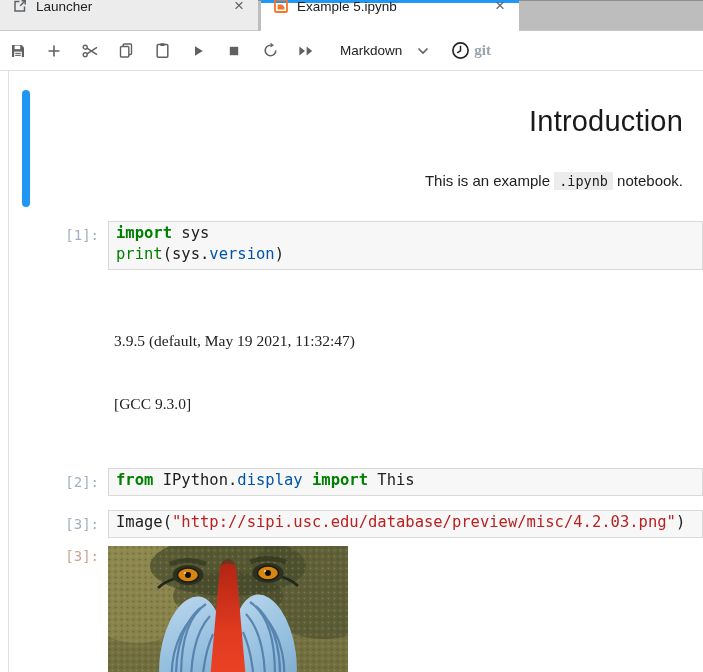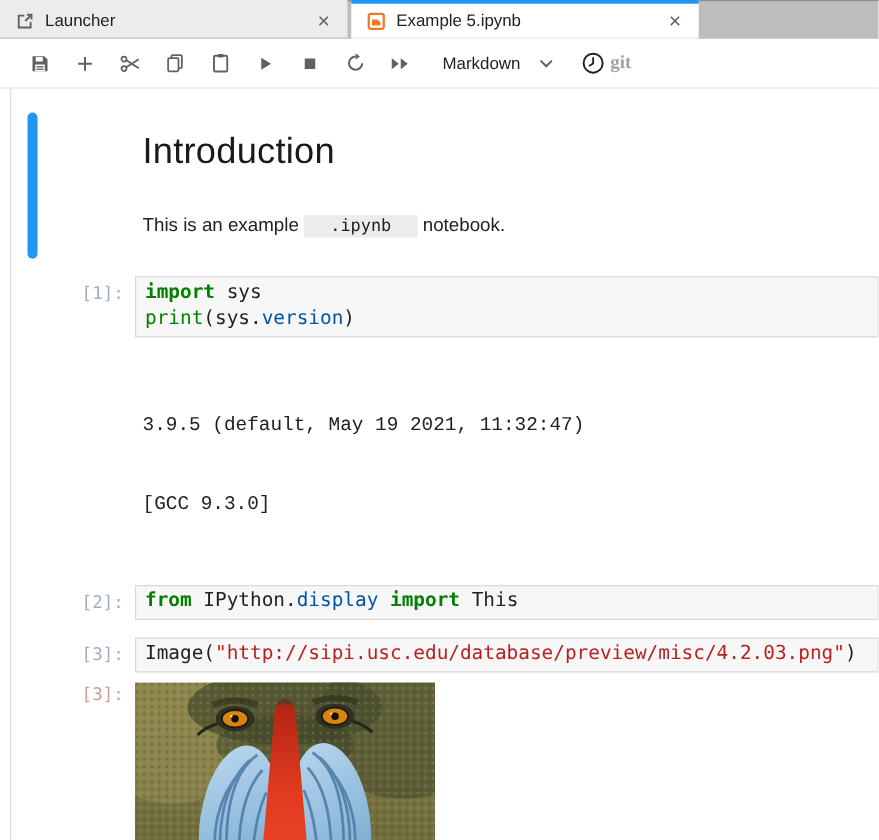--- a/index.html
+++ b/index.html
@@ -20,23 +20,23 @@
     background: #bdbdbd;
     display: flex; align-items: stretch;
     position: relative;
     border-bottom: 1px solid #c7c7c7;
   }
   .tabbar::before {
     content:''; position:absolute; top:0; left:0; right:0; height:1px;
     background:#8f8f8f; z-index:0;
   }
   .tab {
-    width: 278px; flex: none;
-    display: flex; align-items: center;
-    padding: 0 10px 0 12px;
+    width: 258px; flex: none;
+    display: flex; align-items: flex-end;
+    padding: 0 10px 16px 12px;
     border-top: 3px solid transparent;
     font-size: 13.5px; color: #212121;
     position: relative; cursor: default;
   }
   .tab.inactive { background: #ececec; margin-right: 3px; }
   .tab.active  { background: #ffffff; border-top-color: #2196f3; z-index: 1; }
   .tab.active::after {
     content:''; position:absolute; left:0; right:0; bottom:-1px; height:1px; background:#fff;
   }
   .tab .tab-icon { width: 16px; height: 16px; margin-right: 8px; flex: none; }
@@ -44,21 +44,21 @@
     margin-left: auto; color: #5f6368; font-size: 17px; line-height: 1;
     width: 18px; text-align: center;
   }
 
   
   .toolbar {
     height: 40px; flex: none;
     background: #fff;
     border-bottom: 1px solid #e0e0e0;
     display: flex; align-items: center;
-    padding-left: 14px;
+    padding-left: 0;
     text-align: right;
   }
   .tbtn { width: 36px; height: 30px; display: flex; align-items: center; justify-content: center; }
   .celltype {
     margin-left: 16px; display: flex; align-items: center;
     font-size: 13.5px; color: #212121;
   }
   .celltype .chev { margin-left: 15px; display: flex; }
   .clockbtn { margin-left: 22px; display: flex; align-items: center; }
   .gitlabel {
@@ -72,33 +72,34 @@
   .nb .gutterline {
     position: absolute; left: 8px; top: 0; bottom: 0; width: 1px;
     background: #e0e0e0;
   }
 
   .md-cell {
     position: relative;
     margin-top: 19px;
     min-height: 117px;
     padding: 15px 20px 0 114px;
+    text-align: right;
   }
   .collapser {
     position: absolute; left: 22px; top: 0; bottom: 0; width: 8px;
     background: #2196f3; border-radius: 4px;
   }
   .md-cell h1 {
     font-size: 29px; font-weight: 400; color: #1a1a1a; line-height: 1.15;
     letter-spacing: 0.2px;
   }
   .md-cell p { margin-top: 33px; font-size: 15px; color: #212121; line-height: 1.3; }
   .inline-code {
     font-family: "DejaVu Sans Mono", monospace;
-    font-size: 13.5px; background: #ececec; padding: 1px 21px; color: #212121;
+    font-size: 13.5px; background: #ececec; padding: 1px 5px; color: #212121;
   }
 
   .cell { display: flex; align-items: flex-start; }
   .prompt, .oprompt {
     width: 108px; flex: none;
     padding: 6px 9px 0 0;
     text-align: right;
     font-family: "DejaVu Sans Mono", monospace;
     font-size: 14px;
     color: rgba(100,120,150,0.60);
@@ -115,21 +116,21 @@
   }
   .code-line { white-space: pre; }
   .kw      { color: #008000; font-weight: bold; }
   .builtin { color: #008000; }
   .prop    { color: #0055aa; }
   .str     { color: #ba2121; }
 
   .output-area { display: flex; align-items: flex-start; }
   .otext {
     padding: 8px 0 0 6px;
-    font-family: Liberation Mono, monospace;
+    font-family: Liberation Serif, serif;
     font-size: 15.5px; line-height: 21px; color: #212121;
     white-space: pre;
   }
 
   .cell1 { margin-top: 14px; }
   .out1  { margin-top: 10px; }
   .cell2 { margin-top: 12px; }
   .cell3 { margin-top: 14px; }
   .out3  { margin-top: 8px; }
 

